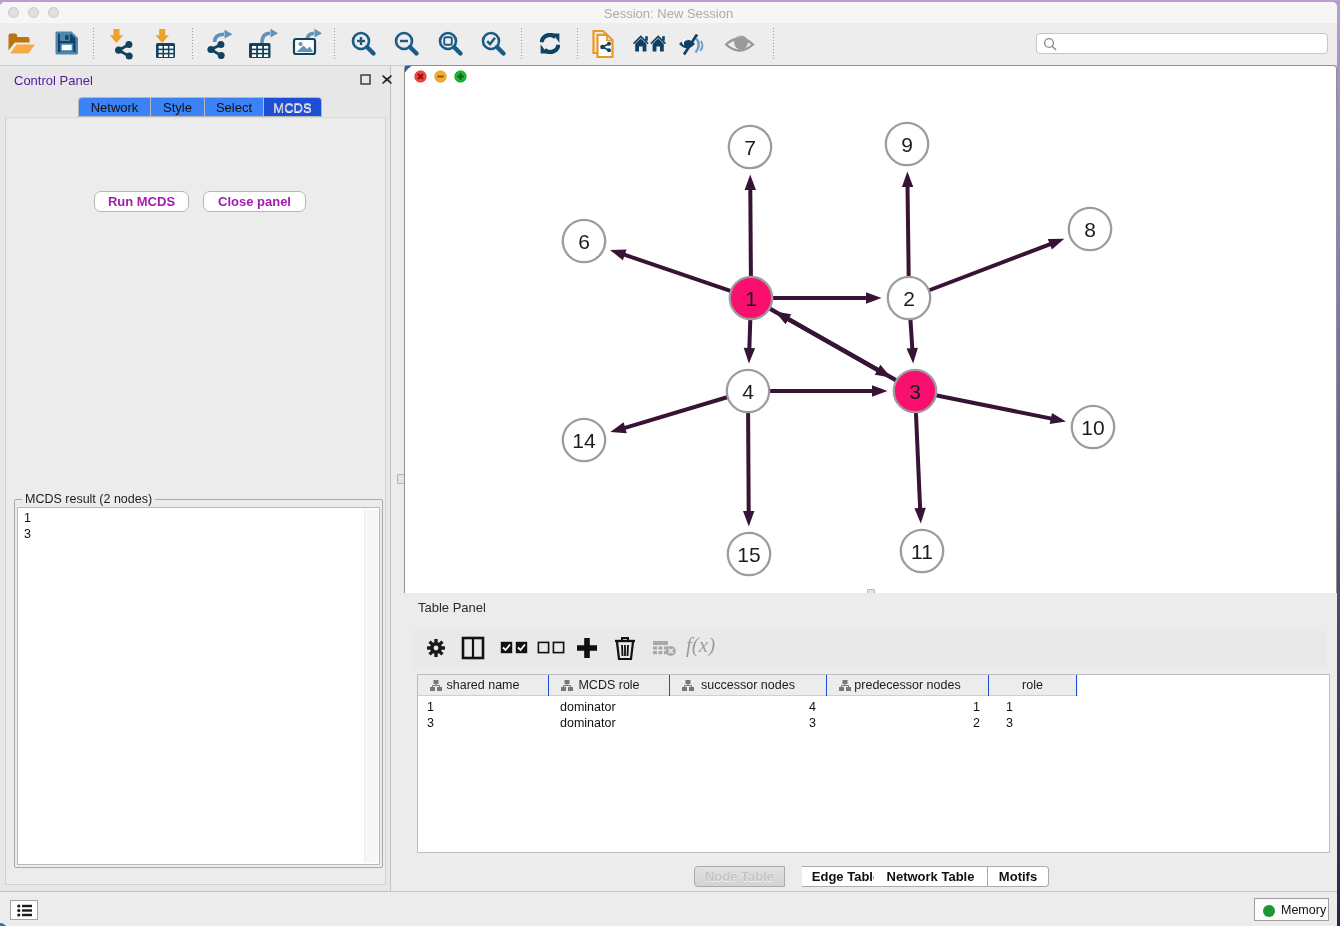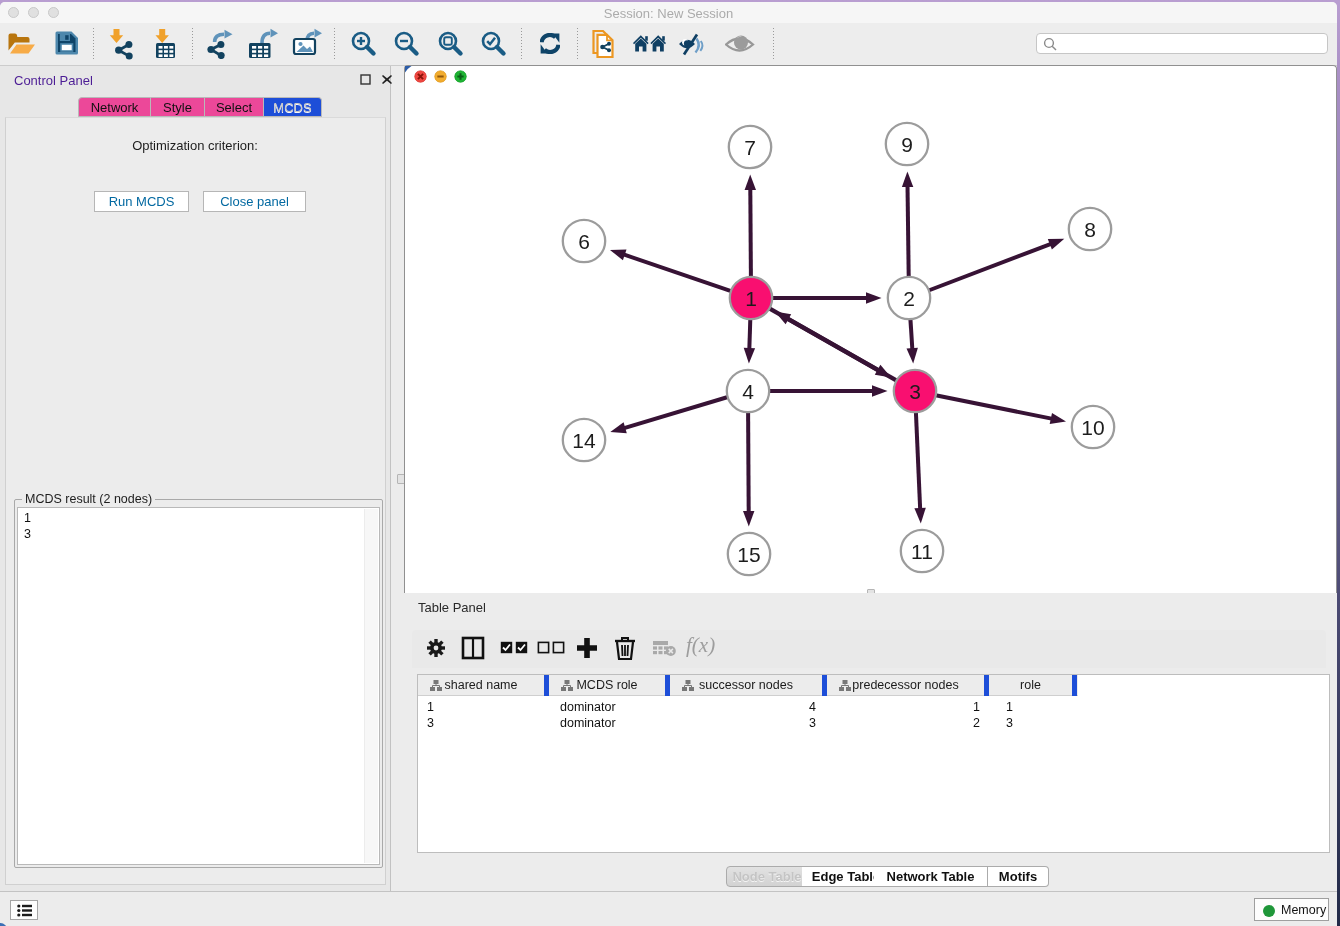--- a/index.html
+++ b/index.html
@@ -20,30 +20,30 @@
              background:#ededed; border-bottom:1px solid #cccccc; }
   .sep { position:absolute; top:5px; height:32px; width:1px;
          background-image:linear-gradient(#9a9a9a 1px, transparent 1px); background-size:1px 3px; }
   .tbi { position:absolute; top:8px; }
   #search { position:absolute; left:1036px; top:10px; width:292px; height:21px;
             background:#fff; border:1px solid #c6c6c6; border-radius:4px; }
   
   #cp { position:absolute; left:0; top:64px; width:391px; height:825px; background:#e7e7e7; border-right:1px solid #c2c2c2;}
   #cp .hdr { position:absolute; left:14px; top:7px; font-size:13px; color:#4c1d95; }
   .tabrow { position:absolute; }
-  .tab { position:absolute; top:0; height:20px; background:#ec4899; border:1px solid #b9b9b9;
+  .tab { position:absolute; top:0; height:20px; background:#3b82f6; border:1px solid #b9b9b9;
          font-size:13px; color:#111; text-align:center; line-height:19px; }
   .tab.dis { background:#1d4ed8; color:#c9c9c9; text-shadow:0 1px 0 #fafafa; }
   #tabpane { position:absolute; left:5px; top:51px; width:381px; height:768px;
              background:#ececec; border:1px solid #d0d0d0; border-top:1px solid #dadada; }
   #optlbl { position:absolute; left:0; width:100%; top:72px; text-align:center; font-size:13px; color:#1d1d1d; }
   #combo { position:absolute; left:44px; top:93px; width:311px; height:21px; background:#fff;
            border:1px solid #b3b3b3; border-radius:4px; font-size:13px; color:#111; line-height:19px; padding-left:12px; }
   .btn { position:absolute; top:125px; height:21px; background:#fff; border:1px solid #b6b6b6;
-         border-radius:0; font-size:13px; color:#0369a1; text-align:center; line-height:19px; }
+         border-radius:7px; font-size:13px; color:#a21caf; text-align:center; line-height:19px;font-weight:bold; }
   #fieldset { position:absolute; left:14px; top:433px; width:369px; height:369px;
               border:1px solid #a9a9a9; border-radius:2px; }
   #fieldset .legend { position:absolute; left:7px; top:-8px; background:#ececec; padding:0 3px;
                       font-size:12.5px; color:#1d1d1d; }
   #fieldset .inner { position:absolute; left:2px; top:7px; right:2px; bottom:2px; background:#fff;
                      border:1px solid #b9b9b9; font-size:12.5px; color:#111; line-height:16px; padding:2px 0 0 6px; }
   
   #vhandle { position:absolute; left:397px; top:472px; width:8px; height:10px;
              background:#e3e3e3; border:1px solid #b5b5b5; border-radius:1px; }
   #hhandle { position:absolute; left:867px; top:587px; width:8px; height:6px;
@@ -54,21 +54,21 @@
   #nettitle { position:absolute; left:0; top:0; width:100%; height:20px;
               background:linear-gradient(#f7f7f7,#dadada); border-bottom:1px solid #a5a5a5; border-radius:4px 4px 0 0;
               font-size:13px; color:#2a2a2a; text-align:center; line-height:20px; font-weight:bold; }
   .nl { position:absolute; top:3.5px; width:13px; height:13px; border-radius:50%; }
   
   #tp { position:absolute; left:404px; top:591px; width:933px; height:298px; background:#ececec; }
   #tp .hdr { position:absolute; left:14px; top:7px; font-size:13px; color:#2a2a2a; }
   #tptool { position:absolute; left:8px; top:37px; width:914px; height:38px; background:#e9e9e9; border-radius:4px 4px 0 0; }
   #tbl { position:absolute; left:13px; top:81px; width:913px; height:179px; background:#fff; border:1px solid #bdbdbd; }
   #thead { position:absolute; left:0; top:0; width:660px; height:21px; background:#ececec; border-bottom:1px solid #cfcfcf; }
-  .th { position:absolute; top:0; height:21px; border-right:5px solid #1d4ed8; font-size:12.5px; color:#1b1b1b; }
+  .th { position:absolute; top:0; height:21px; border-right:1px solid #1d4ed8; font-size:12.5px; color:#1b1b1b; }
   .th .lab { position:absolute; left:0; right:0; top:3px; text-align:center; }
   .td { position:absolute; font-size:12.5px; color:#111; }
   
   .btab { position:absolute; top:0; height:21px; background:#fff; border:1px solid #ababab;
           font-size:13px; color:#101010; text-align:center; line-height:20px; font-weight:bold; }
   .btab.dis { background:linear-gradient(#e2e2e2,#d2d2d2); color:#c4c4c4; text-shadow:0 1px 0 #f5f5f5; }
   
   #status { position:absolute; left:0; top:889px; width:1337px; height:35px;
             background:#ececec; border-top:1px solid #c3c3c3;padding-left:10px; }
   #memb { position:absolute; left:1254px; top:6px; width:75px; height:23px; background:#fdfdfd;
@@ -248,21 +248,20 @@
     <svg style="position:absolute; left:381px; top:8px;" width="12" height="11" viewBox="0 0 12 11">
       <path d="M2 1 L6 4.2 L10 1 L11 2 L7.5 5.5 L11 9 L10 10 L6 6.8 L2 10 L1 9 L4.5 5.5 L1 2 Z" fill="#222"></path>
     </svg>
     <div class="tabrow" style="left:78px; top:31px;">
       <div class="tab" style="left:0; width:73px; border-radius:4px 0 0 0;">Network</div>
       <div class="tab" style="left:73px; width:54px; border-left:none;">Style</div>
       <div class="tab" style="left:127px; width:59px; border-left:none;">Select</div>
       <div class="tab dis" style="left:186px; width:58px; border-left:none; border-radius:0 4px 0 0;">MCDS</div>
     </div>
     <div id="tabpane"></div>
-    <div id="optlbl">Optimization criterion:</div>
     <div class="btn" style="left:94px; width:95px;">Run MCDS</div>
     <div class="btn" style="left:203px; width:103px;">Close panel</div>
     <div id="fieldset">
       <div class="inner">1<br>3<div style="position:absolute; right:1px; top:1px; bottom:1px; width:14px; background:#f7f7f7; border-left:1px solid #ececec;"></div></div>
       <div class="legend">MCDS result (2 nodes)</div>
     </div>
   </div>
 
   <div id="vhandle"></div>
 
@@ -459,21 +458,21 @@
       <div class="td" style="left:252px; top:25px; width:146px; text-align:right;">4</div>
       <div class="td" style="left:409px; top:25px; width:153px; text-align:right;">1</div>
       <div class="td" style="left:588px; top:25px;">1</div>
       <div class="td" style="left:9px; top:41px;">3</div>
       <div class="td" style="left:142px; top:41px;">dominator</div>
       <div class="td" style="left:252px; top:41px; width:146px; text-align:right;">3</div>
       <div class="td" style="left:409px; top:41px; width:153px; text-align:right;">2</div>
       <div class="td" style="left:588px; top:41px;">3</div>
     </div>
     <div class="tabrow" style="left:290px; top:273px;">
-      <div class="btab dis" style="left:0; width:82px; border-radius:4px 0 0 4px;margin-left:32px;">Node Table</div>
+      <div class="btab dis" style="left:0; width:91px; border-radius:4px 0 0 4px;">Node Table</div>
       <div class="btab" style="left:108px; width:89px; border-left:none;">Edge Table</div>
       <div class="btab" style="left:180px; width:114px; border-left:none;">Network Table</div>
       <div class="btab" style="left:294px; width:61px; border-left:none; border-radius:0 4px 4px 0;">Motifs</div>
     </div>
   </div>
 
   <div id="status">
     <div id="listb">
       <svg style="position:absolute; left:6px; top:3px;" width="15" height="13" viewBox="0 0 15 13">
         <g fill="#1a1a1a">

